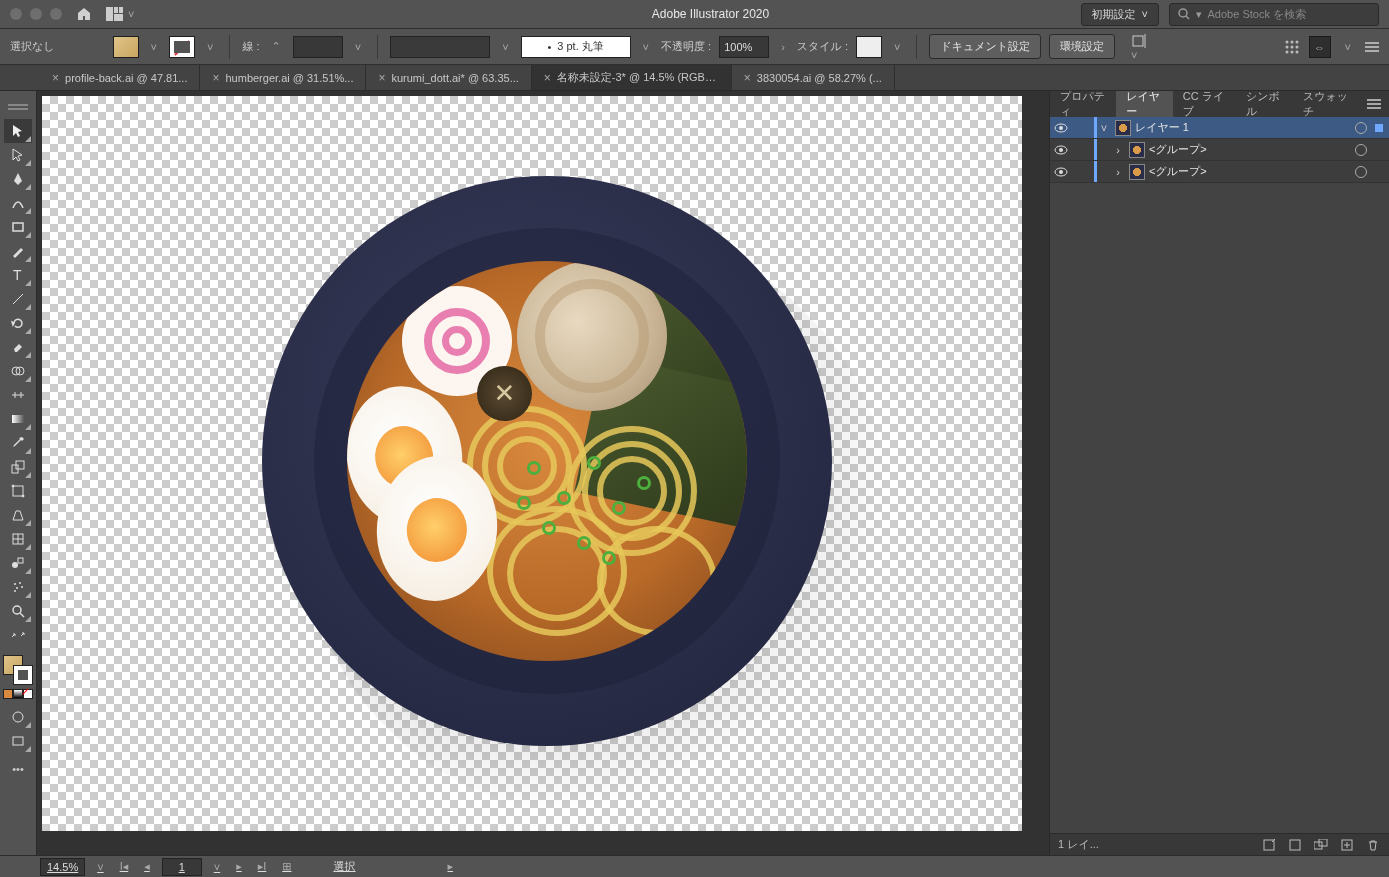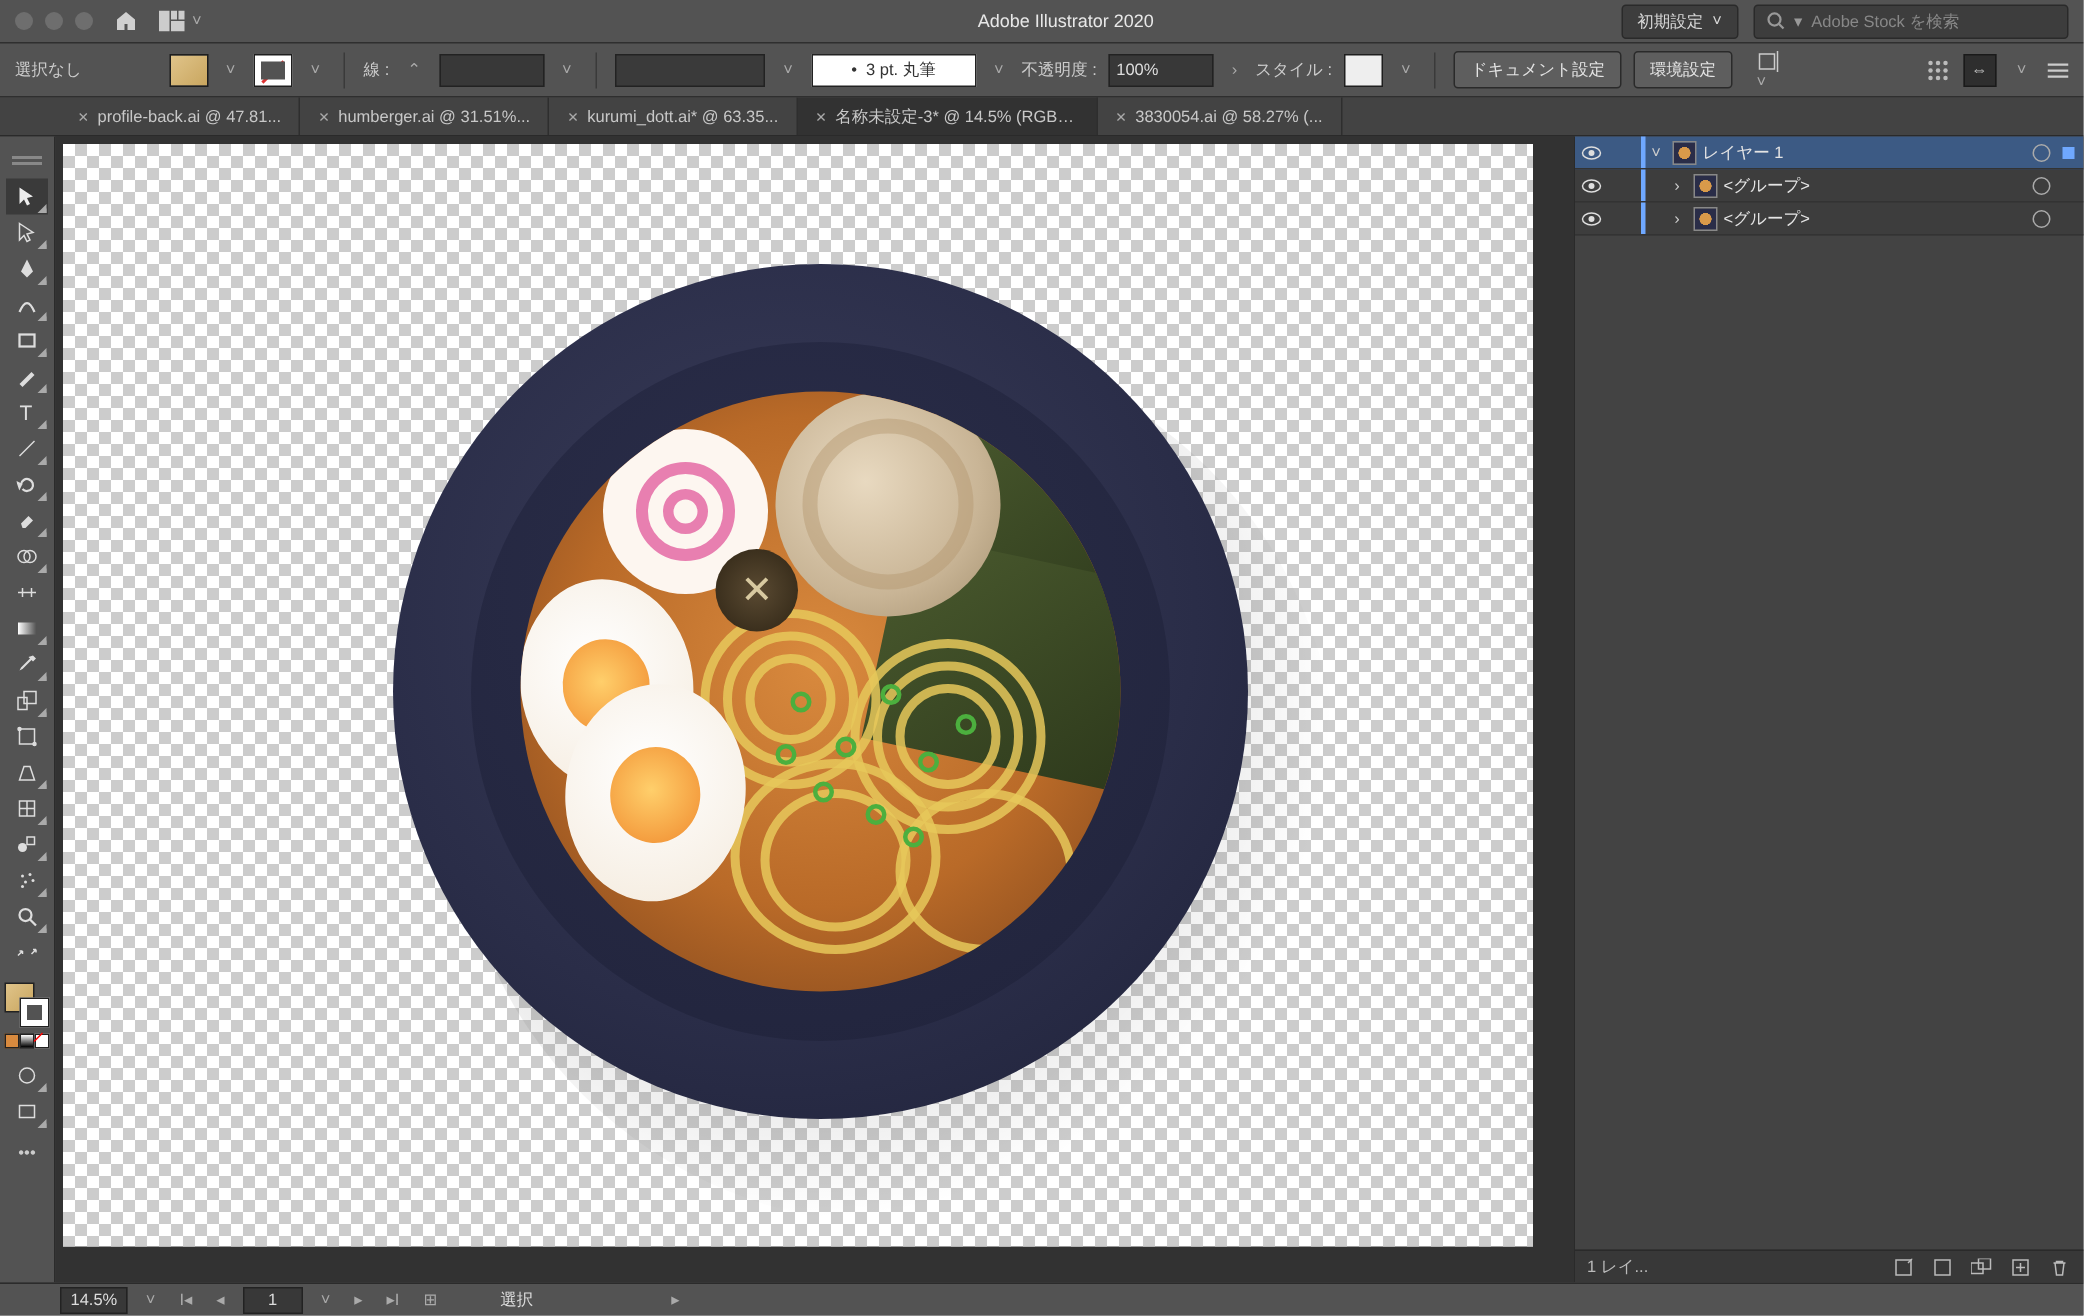--- a/index.html
+++ b/index.html
@@ -17,21 +17,21 @@
 
 .ctrlbar { height:37px; background:#535353; border-top:1px solid #2f2f2f; border-bottom:1px solid #2f2f2f; display:flex; align-items:center; padding:0 10px; gap:8px; font-size:11px; }
 .sel-label { color:#ccc; margin-right:50px; }
 .swatch { width:26px; height:22px; border:1px solid #1e1e1e; }
 .fill-sw { background:linear-gradient(135deg,#e0c48a,#c9a65f); }
 .stroke-sw { background:#fff; position:relative; }
 .stroke-sw::after { content:""; position:absolute; inset:4px; background:#535353; }
 .nostroke { position:relative; }
 .nostroke::before { content:""; position:absolute; left:2px; right:2px; top:50%; height:2px; background:#d33; transform:rotate(-45deg); }
 .lbl { color:#ccc; }
-.numfield { background:#383838; border:1px solid #222; color:#ddd; padding:2px 4px; width:70px; height:22px; display:flex; align-items:center; }
+.numfield { background:#383838; border:1px solid #222; color:#ddd; padding:2px 4px; width:50px; height:22px; display:flex; align-items:center; }
 .widefield { width:110px; background:#fff; color:#333; justify-content:center; }
 .chev { color:#aaa; cursor:pointer; padding:0 4px; }
 .btn { background:#5e5e5e; border:1px solid #2a2a2a; border-radius:3px; padding:4px 10px; color:#e4e4e4; }
 .divider { width:1px; height:24px; background:#3a3a3a; margin:0 4px; }
 .rt-icons { margin-left:auto; display:flex; gap:10px; align-items:center; }
 .rt-icons .pbox { width:22px; height:22px; background:#2e2e2e; border:1px solid #1a1a1a; display:flex; align-items:center; justify-content:center; color:#ccc; }
 
 .doctabs { height:26px; background:#434343; display:flex; align-items:stretch; border-bottom:1px solid #2a2a2a; padding-left:40px;}
 .tab { display:flex; align-items:center; gap:6px; padding:0 12px; color:#c8c8c8; border-right:1px solid #2e2e2e; max-width:200px; }
 .tab.active { background:#323232; }
@@ -97,21 +97,21 @@
 .lay-name { flex:1; color:#e4e4e4; }
 .target-ring { width:12px;height:12px;border:1px solid #aaa;border-radius:50%;margin-right:8px; }
 .layer-row.selrow { background:#3c5a84; }
 .layer-row.selrow .bar { width:3px; height:100%; background:#6fa8ff; }
 .layer-row .bar { width:3px; height:100%; background:#6fa8ff; }
 
 .rp-footer { margin-top:auto; height:22px; background:#383838; display:flex; align-items:center; padding:0 8px; color:#bbb; gap:10px; border-top:1px solid #2a2a2a;}
 .rp-footer .sp { flex:1; }
 .mini-ico { width:16px;height:16px; display:flex;align-items:center;justify-content:center; }
 
-.statusbar { position:absolute; bottom:0; left:0; right:0; height:22px; background:#535353; border-top:1px solid #2b2b2b; display:flex; align-items:center; padding-left:40px; gap:8px; color:#ddd; }
+.statusbar { position:absolute; bottom:0; left:0; right:0; height:22px; background:#535353; border-top:1px solid #2b2b2b; display:flex; align-items:center; padding-left:40px; gap:8px; color:#ddd;text-decoration:underline; }
 .statusbar .sf { background:#383838; padding:2px 6px; border:1px solid #222; }
 .nav-btn { color:#aaa; padding:0 4px; }
 svg { display:block; }
 </style>
 </head>
 <body>
 
 <div class="titlebar">
   <div class="traffic">
     <div class="dot" style="background:#6e6e6e"></div>
@@ -428,20 +428,44 @@
           <div class="onion" style="left:265px;top:240px"></div>
           <div class="onion" style="left:255px;top:290px"></div>
           <div class="onion" style="left:290px;top:215px"></div>
           <div class="onion" style="left:170px;top:235px"></div>
         </div>
       </div>
     </div>
   </div>
 
   <div class="rpanels">
+    <div class="rp-tabs">
+      <div class="rp-tab">
+          <span>プロパティ</span>
+        </div>
+      <div class="rp-tab active">
+          <span>レイヤー</span>
+        </div>
+      <div class="rp-tab">
+          <span>CC ライブ</span>
+        </div>
+      <div class="rp-tab">
+          <span>シンボル</span>
+        </div>
+      <div class="rp-tab">
+          <span>スウォッチ</span>
+        </div>
+      <div class="rp-menu">
+          <svg width="14" height="12" stroke="#ccc" stroke-width="1.5">
+            <line x1="0" y1="2" x2="14" y2="2"></line>
+            <line x1="0" y1="6" x2="14" y2="6"></line>
+            <line x1="0" y1="10" x2="14" y2="10"></line>
+          </svg>
+        </div>
+    </div>
     <div class="layers-body">
       <div class="layer-row selrow">
         <div class="eye">
             <svg width="14" height="10" fill="#ddd">
               <ellipse cx="7" cy="5" rx="6" ry="4" fill="none" stroke="#ddd"></ellipse>
               <circle cx="7" cy="5" r="2"></circle>
             </svg>
           </div>
         <div class="lock"></div>
         <div class="bar"></div>

